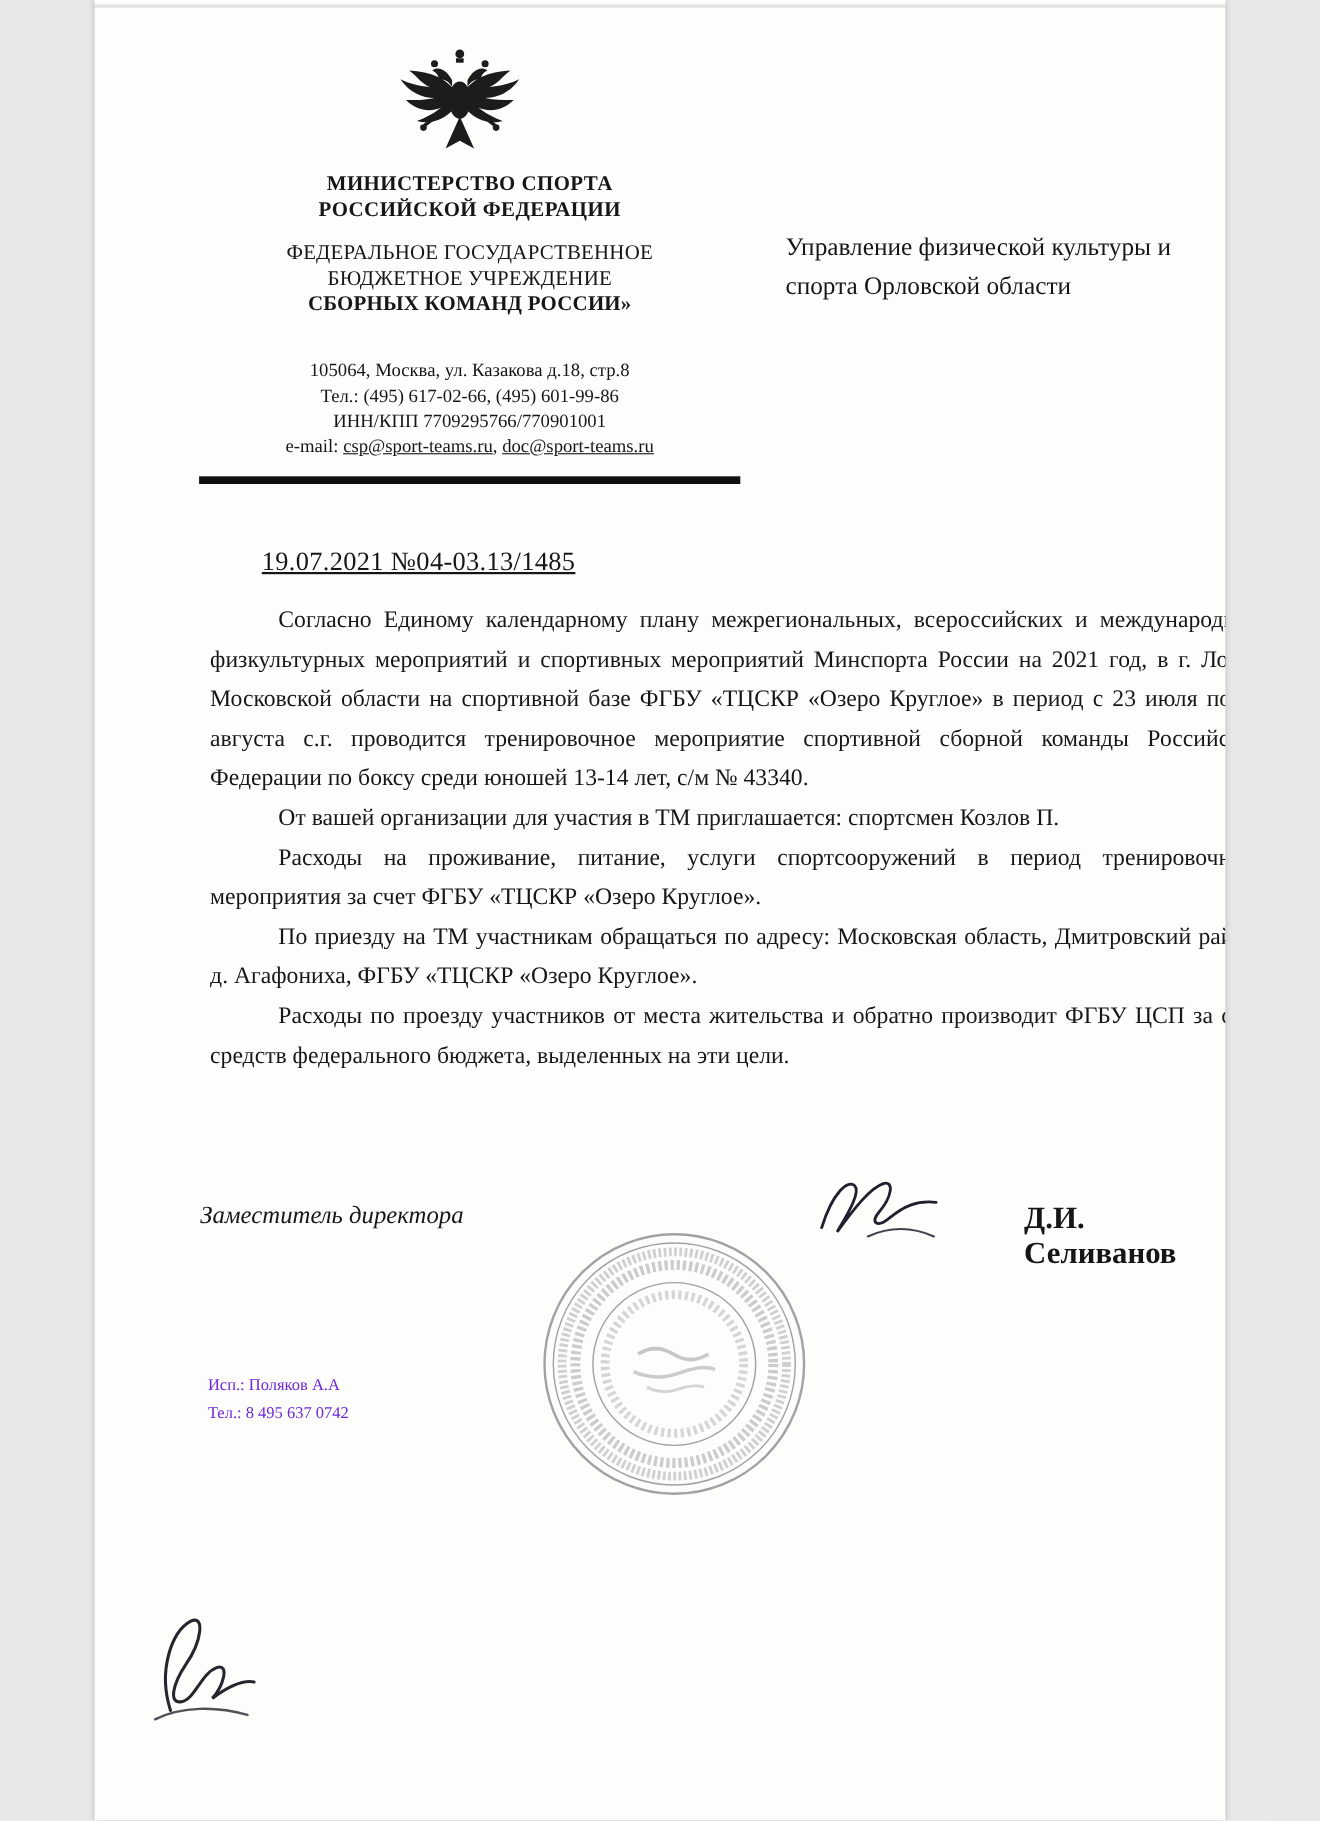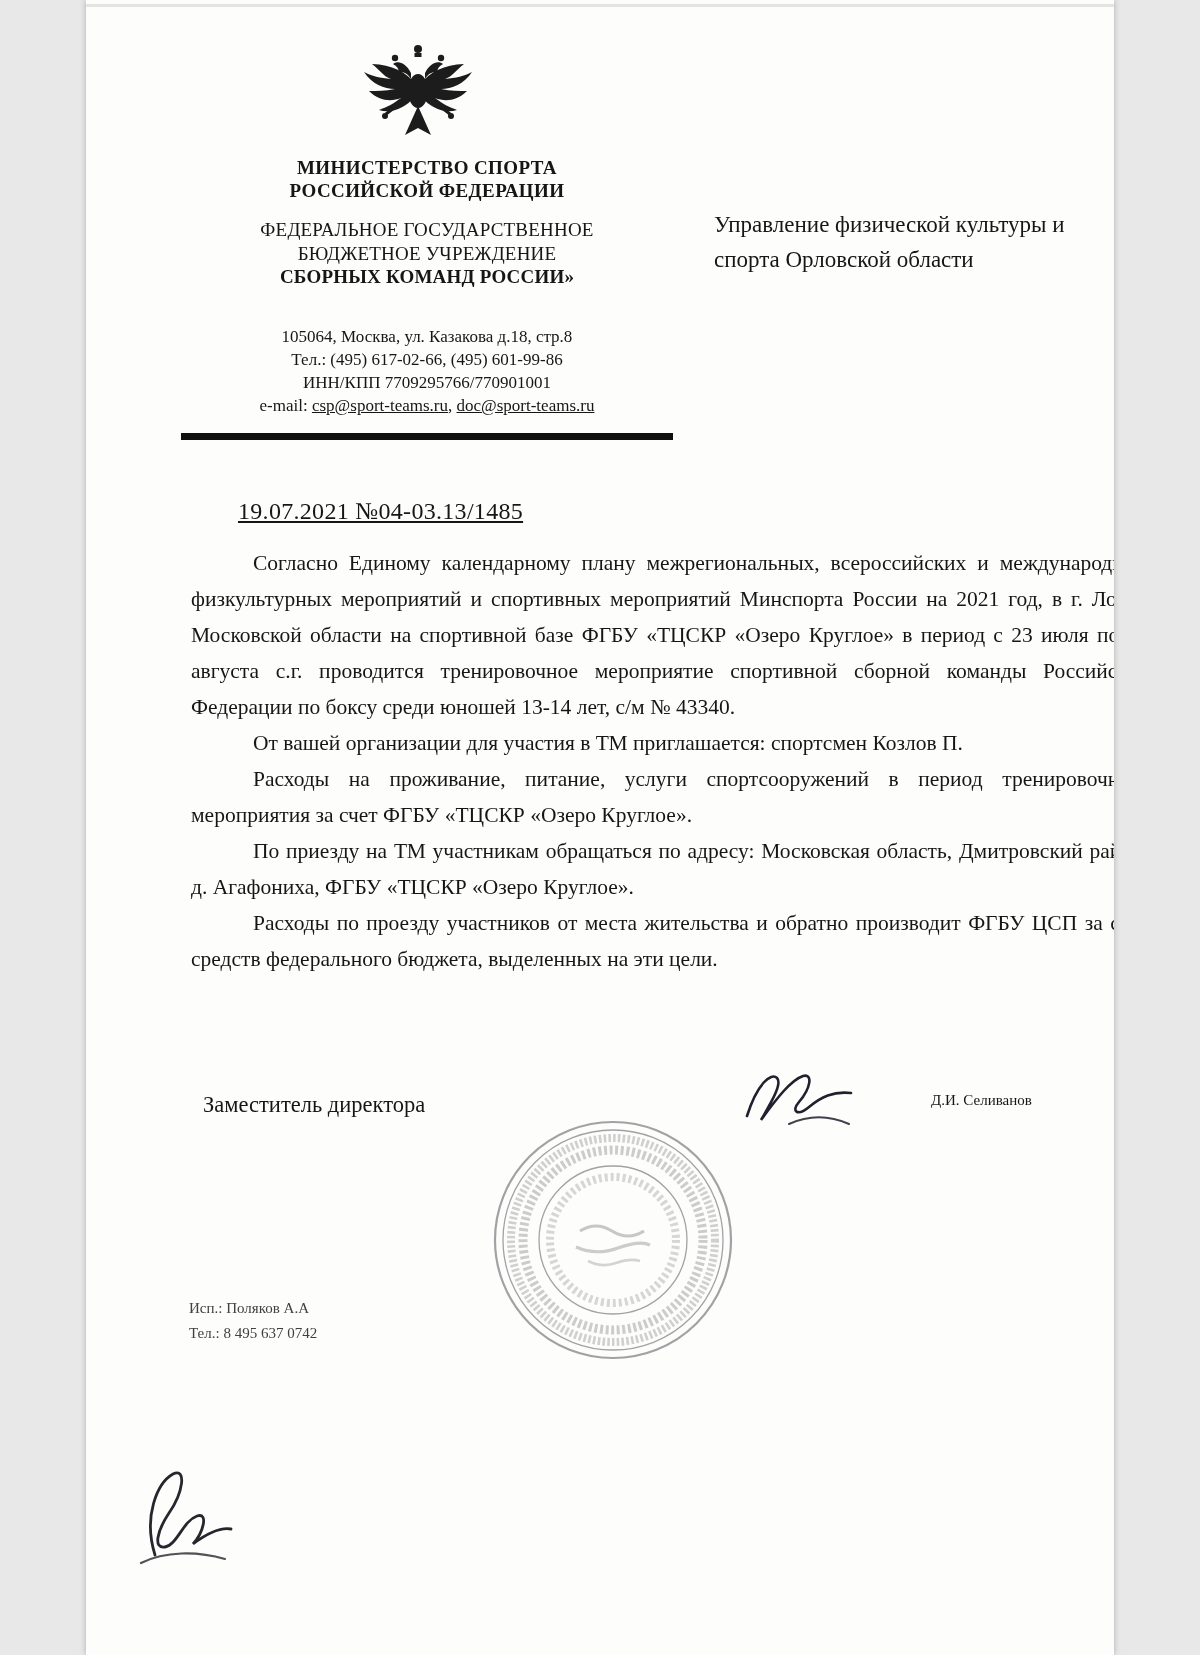--- a/index.html
+++ b/index.html
@@ -29,29 +29,29 @@
   .recipient { position:absolute; left:628px; top:207px; width:420px; font-size:23px; line-height:35px; }
 
   
   .reference { position:absolute; left:152px; top:498px; font-size:24px; text-decoration:underline; letter-spacing:.3px; }
 
   
   .body-text { position:absolute; left:105px; top:545px; width:958px; font-size:21.5px; line-height:36px; text-align:justify; }
   .body-text p { margin:0; text-indent:62px; }
 
   
-  .sig-title { position:absolute; left:117px; top:1092px; font-size:22.5px; }
-  .sig-name  { position:absolute; left:845px; top:1092px; font-size:15px; }
+  .sig-title { position:absolute; left:96px; top:1092px; font-size:22.5px;font-style:italic; }
+  .sig-name  { position:absolute; left:845px; top:1092px; font-size:28px;font-weight:bold; }
   .sig-scribble { position:absolute; left:645px; top:1062px; width:135px; height:80px; }
 
   
   .stamp { position:absolute; left:402px; top:1115px; width:250px; height:250px; filter:blur(.6px); opacity:.85; }
 
   
-  .exec { position:absolute; left:103px; top:1296px; font-size:15px; line-height:25px; color:#404040; }
+  .exec { position:absolute; left:103px; top:1248px; font-size:15px; line-height:25px; color:#6d28d9; }
 
   
   .sig-bottom { position:absolute; left:35px; top:1455px; width:125px; height:125px; }
 </style>
 </head>
 <body>
 
 <div class="page">
   <div class="scan-edge"></div>
 

